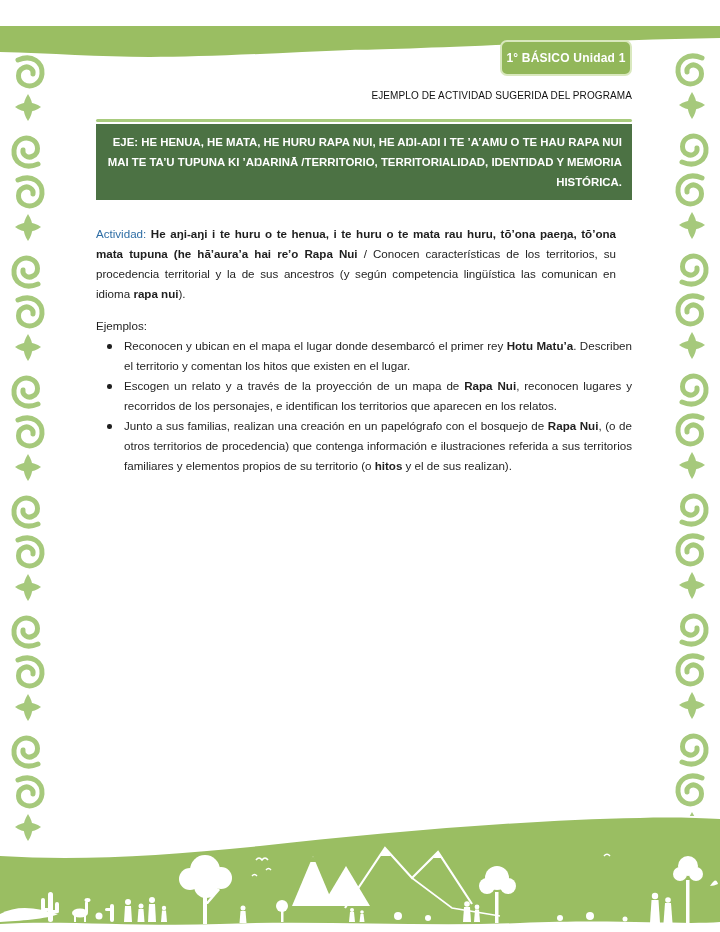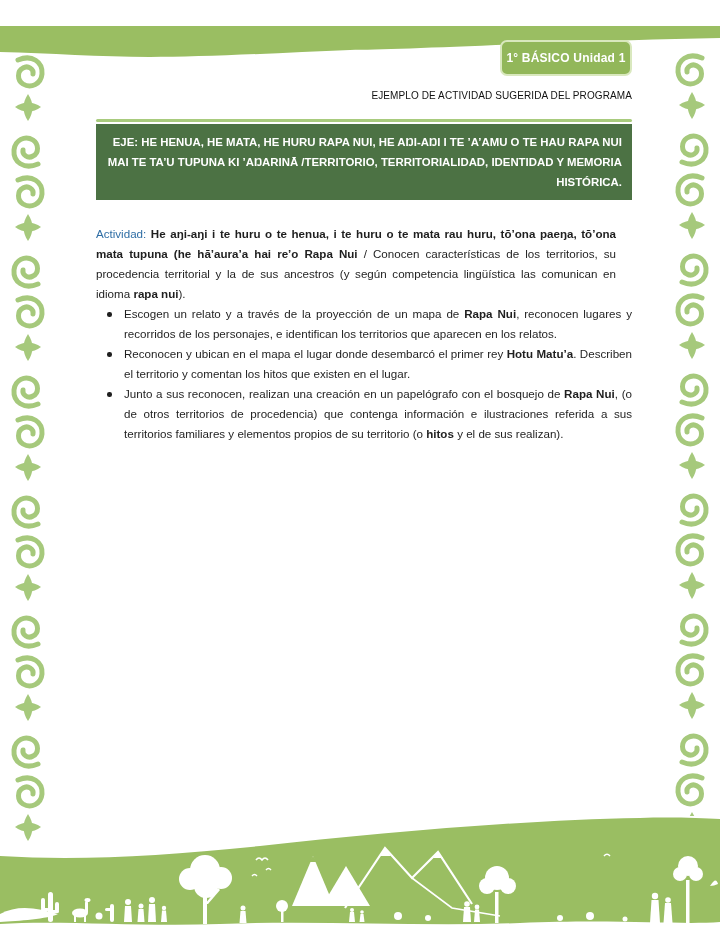--- a/index.html
+++ b/index.html
@@ -108,31 +108,32 @@
   <div class="content">
     <h1 class="doc-title">EJEMPLO DE ACTIVIDAD SUGERIDA DEL PROGRAMA</h1>
 
     <div class="eje-topline"></div>
     <div class="eje-box">
       <span>EJE: HE HENUA, HE MATA, HE HURU RAPA NUI, HE AŊI-AŊI I TE ’A’AMU O TE HAU RAPA NUI MAI TE TA’U TUPUNA KI ’AŊARINĀ /TERRITORIO, TERRITORIALIDAD, IDENTIDAD Y MEMORIA HISTÓRICA.</span>
     </div>
 
     <p class="para"><span class="seg-label">Actividad</span><span class="seg-label">: </span><span class="seg-bold">He aŋi-aŋi i te huru o te henua, i te huru o te mata rau huru, tō’ona paeŋa, tō’ona mata tupuna (he hā’aura’a hai re’o Rapa Nui</span><span> / Conocen características de los territorios, su procedencia territorial y la de sus ancestros (y según competencia lingüística las comunican en idioma </span><span class="seg-bold">rapa nui</span><span>).</span></p>
 
+    <p class="ejemplos-label">Ejemplos:</p>
 
     <ul class="ejemplos">
 
     <li>
+          <span><span>Reconocen y ubican en el mapa el lugar donde desembarcó el primer rey </span><span class="seg-bold">Hotu Matu’a</span><span>. Describen el territorio y comentan los hitos que existen en el lugar.</span></span>
+        </li>
+        <li>
           <span><span>Escogen un relato y a través de la proyección de un mapa de </span><span class="seg-bold">Rapa Nui</span><span>, reconocen lugares y recorridos de los personajes, e identifican los territorios que aparecen en los relatos.</span></span>
         </li>
         <li>
-          <span><span>Reconocen y ubican en el mapa el lugar donde desembarcó el primer rey </span><span class="seg-bold">Hotu Matu’a</span><span>. Describen el territorio y comentan los hitos que existen en el lugar.</span></span>
-        </li>
-        <li>
-          <span><span>Junto a sus reconocen, realizan una creación en un papelógrafo con el bosquejo de </span><span class="seg-bold">Rapa Nui</span><span>, (o de otros territorios de procedencia) que contenga información e ilustraciones referida a sus territorios familiares y elementos propios de su territorio (o </span><span class="seg-bold">hitos</span><span> y el de sus realizan).</span></span>
+          <span><span>Junto a sus familias, realizan una creación en un papelógrafo con el bosquejo de </span><span class="seg-bold">Rapa Nui</span><span>, (o de otros territorios de procedencia) que contenga información e ilustraciones referida a sus territorios familiares y elementos propios de su territorio (o </span><span class="seg-bold">hitos</span><span> y el de sus realizan).</span></span>
         </li>
       </ul>
   </div>
 
   <svg class="bottom-band" viewBox="0 0 720 116" preserveAspectRatio="none" aria-hidden="true">
 
     <path d="M0,40 C80,45 160,40 260,30 C380,17 520,4 640,2 C670,1 700,2 720,3 L720,116 L0,116 Z" fill="#9abe62"></path>
     <g fill="#ffffff">
 
       <path d="M0,98 C18,88 38,92 58,98 C48,103 18,105 0,106 Z"></path>

